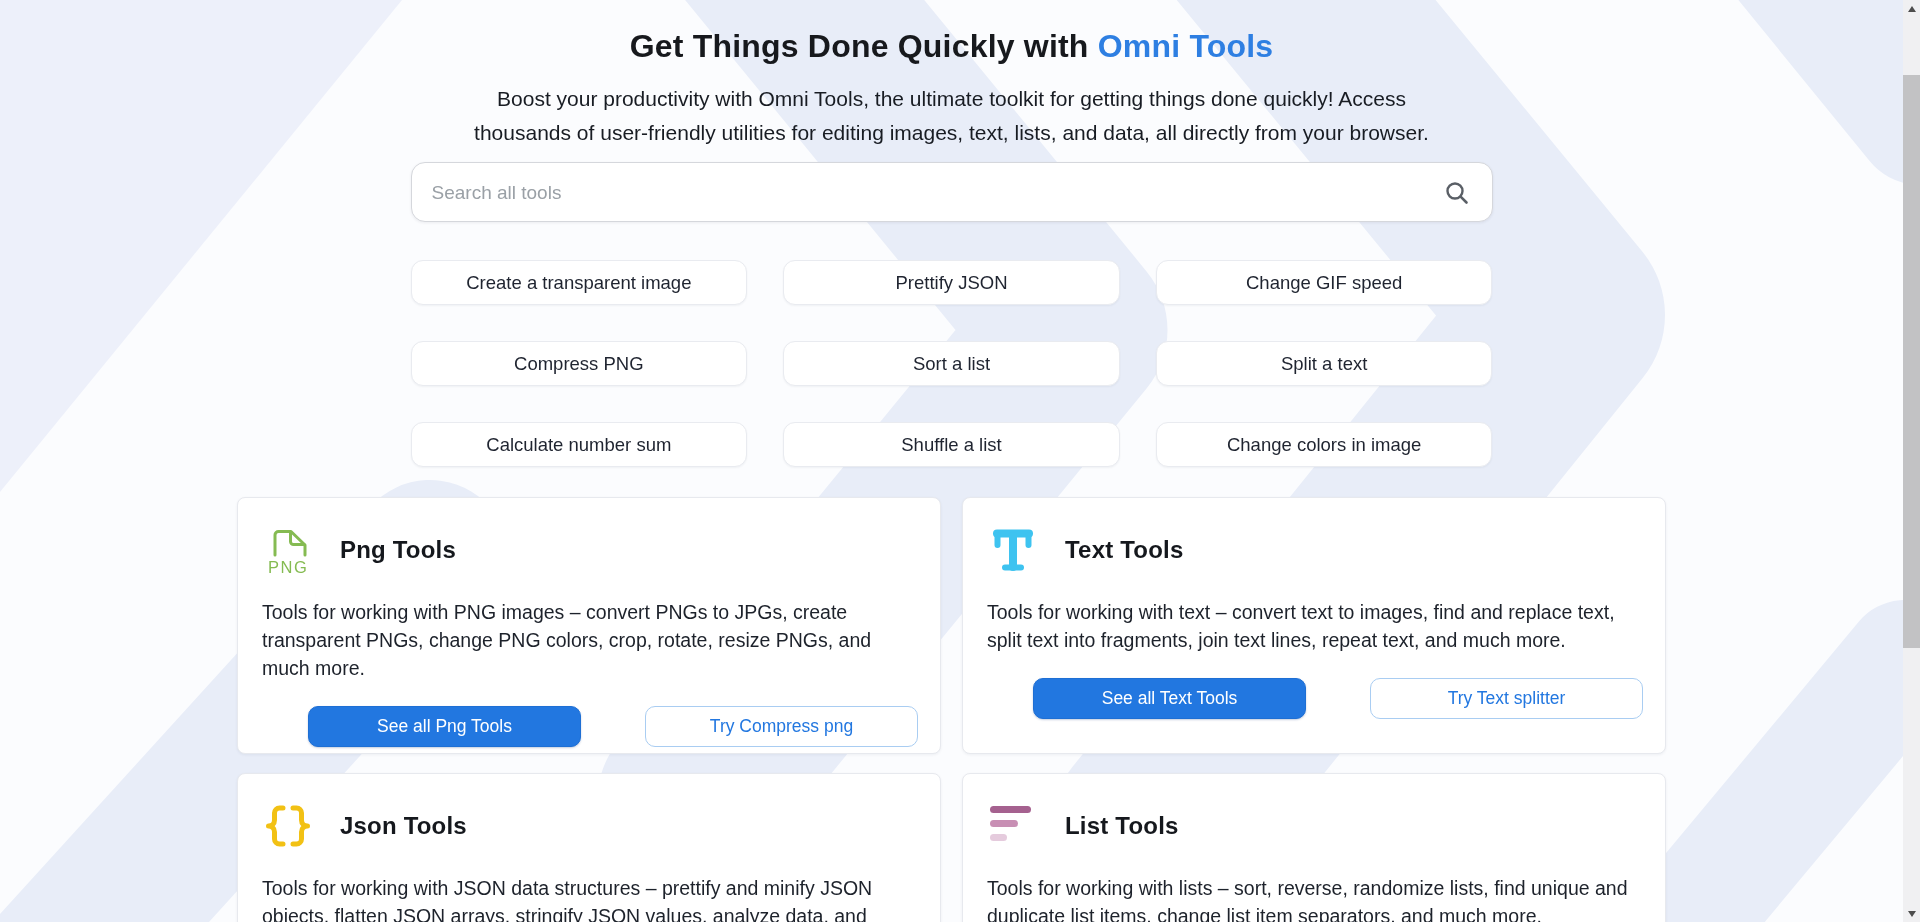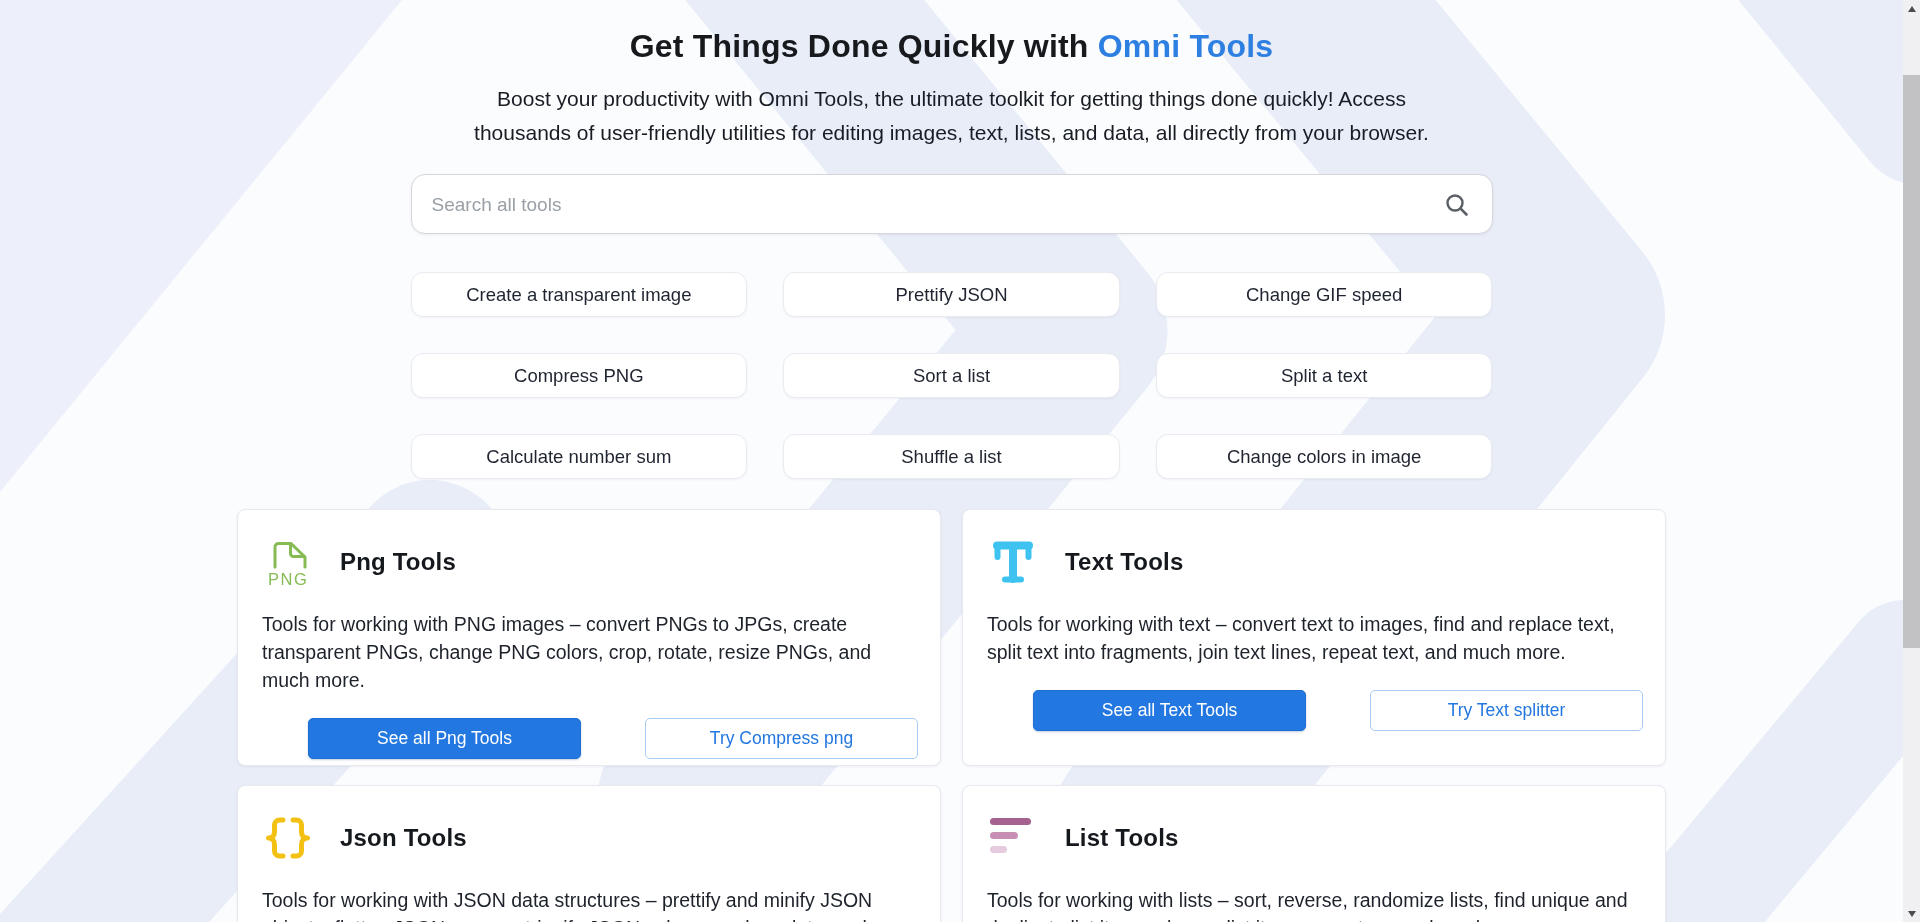--- a/index.html
+++ b/index.html
@@ -12,21 +12,21 @@
   .bg-decor{position:absolute;left:0;top:0;width:1903px;height:922px;z-index:0;}
   .content{position:relative;z-index:1;width:1903px;}
 
   
   .hero{text-align:center;padding-top:24px;}
   .hero-title{margin:0;font-size:32px;line-height:44px;font-weight:700;color:#17191d;letter-spacing:.2px;}
   .hero-title .brand{color:#2e7fe2;}
   .hero-subtitle{margin-top:14px;font-size:21px;line-height:34px;color:#181c23;}
 
   
-  .search-wrap{position:relative;width:1082px;height:60px;margin:24px auto 0;
+  .search-wrap{position:relative;width:1082px;height:60px;margin:12px auto 0;
     background:#fff;border:1px solid #d5d7dc;border-radius:14px;
     box-shadow:0 1px 3px rgba(25,35,60,.07);box-sizing:border-box;}
   .search-wrap input{
     position:absolute;left:18px;top:0;height:100%;width:980px;border:none;outline:none;
     font-family:"Liberation Sans",sans-serif;font-size:19px;color:#202124;background:transparent;}
   .search-wrap input::placeholder{color:#9aa0a6;}
   .search-icon{position:absolute;right:22px;top:17px;width:26px;height:26px;cursor:pointer;}
 
   
   .quick-grid{width:1082px;margin:38px auto 0;display:grid;
@@ -42,21 +42,21 @@
     grid-template-columns:repeat(2,1fr);column-gap:21px;row-gap:19px;}
   .card{
     background:#fff;border:1px solid #e7e9ee;border-radius:8px;
     box-shadow:0 1px 3px rgba(20,30,60,.06);
     height:257px;box-sizing:border-box;padding:26px 22px 26px 24px;}
   .card-head{display:flex;align-items:center;gap:26px;}
   .icon-box{width:52px;height:52px;flex:0 0 52px;}
   .card-title{font-size:24px;font-weight:700;color:#15181d;letter-spacing:.2px;text-align:right;}
   .card-desc{margin-top:22px;font-size:19.5px;line-height:28px;color:#1d222b;max-width:672px;}
   .card-actions{margin-top:24px;display:flex;gap:18px;}
-  .btn{flex:1;height:41px;border-radius:5px;font-family:"Liberation Sans",sans-serif;
+  .btn{flex:1;height:41px;border-radius:10px;font-family:"Liberation Sans",sans-serif;
     font-size:17.5px;display:flex;align-items:center;justify-content:center;cursor:pointer;box-sizing:border-box;margin-left:46px;}
   .btn-primary{background:#2277e0;color:#fff;border:1px solid #1e6fd4;box-shadow:0 1px 2px rgba(20,60,130,.25);}
   .btn-outline{background:#fff;color:#2277e0;border:1px solid #a9cdf2;}
 
   
   .bar{height:7px;border-radius:3.5px;margin-left:3px;}
   .bar1{width:41px;background:#a5618f;margin-top:6px;}
   .bar2{width:28px;background:#c88fb4;margin-top:7px;}
   .bar3{width:17px;background:#e5cbdd;margin-top:7px;}
 

